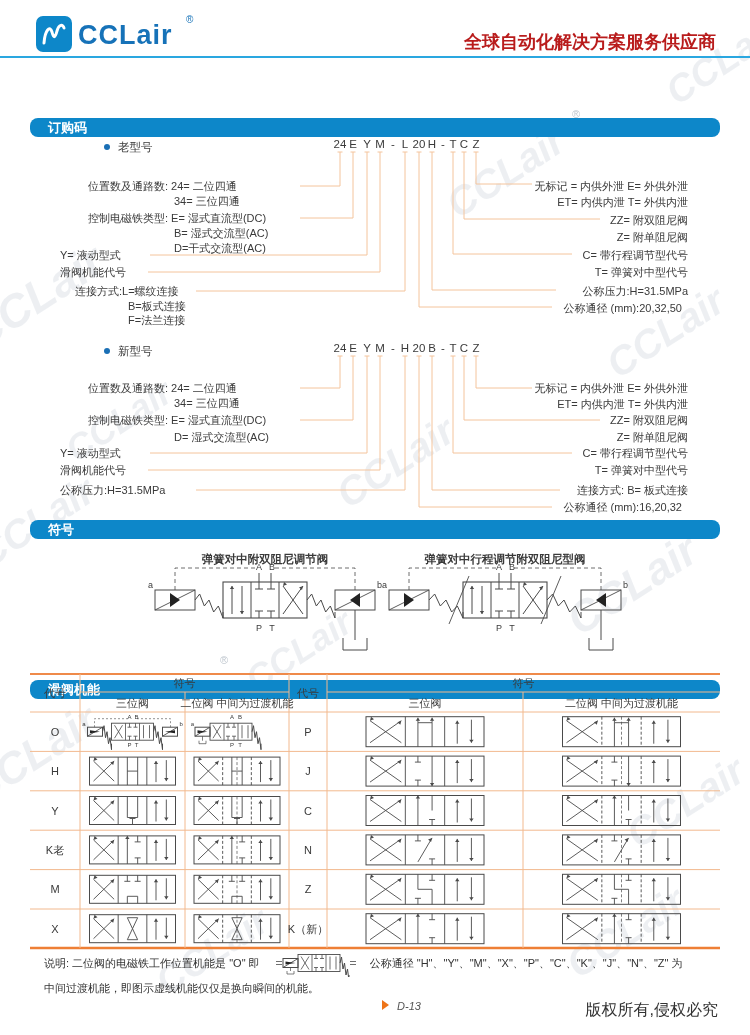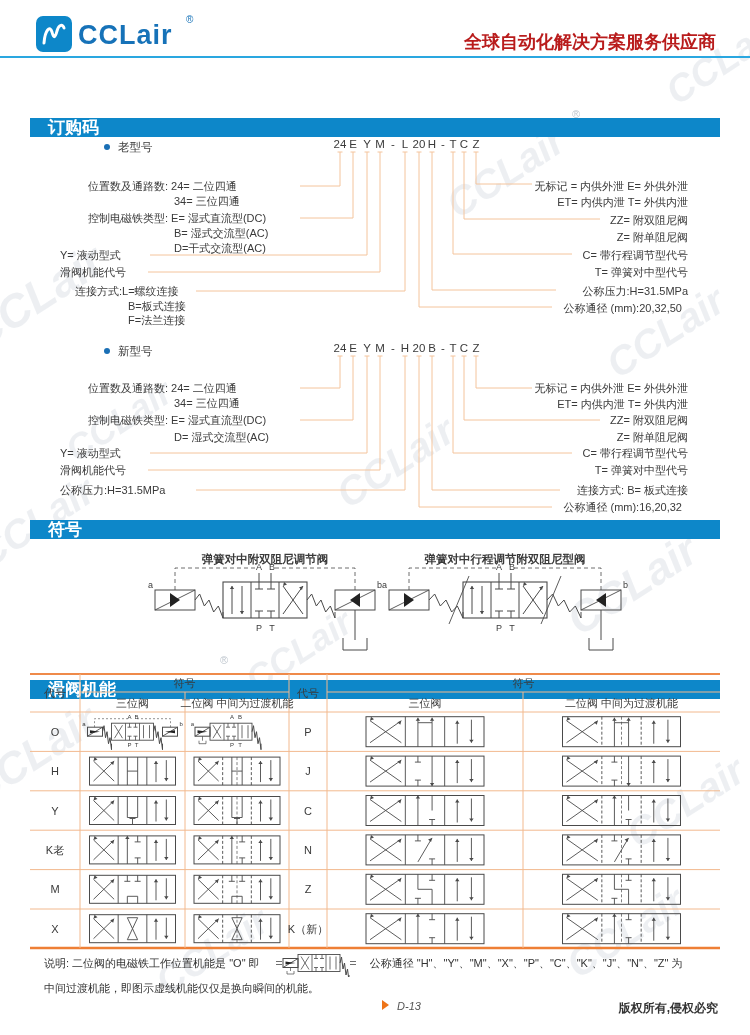--- a/index.html
+++ b/index.html
@@ -7,32 +7,32 @@
         font-family:"Liberation Sans","DejaVu Sans",sans-serif;color:#3a3a3a;}
   
   .hdr{position:absolute;left:0;top:0;width:750px;height:58px;}
   .hdr-rule{position:absolute;left:0;top:56px;width:750px;height:2px;background:#2aa7e0;}
   .logo-box{position:absolute;left:36px;top:16px;width:36px;height:36px;background:#0d87c9;border-radius:7px;}
   .brand{position:absolute;left:78px;top:20px;font-size:27px;font-weight:bold;color:#1672b8;letter-spacing:1px;}
   .brand-reg{position:absolute;left:186px;top:14px;font-size:10px;color:#1672b8;}
   .tagline{position:absolute;right:34px;top:30px;font-size:18px;font-weight:bold;color:#b91c1c;}
   
   .bar{position:absolute;left:30px;width:690px;height:19px;background:#0d87c9;color:#fff;
-       font-size:17px;font-weight:bold;line-height:19px;padding-left:18px;box-sizing:border-box;}
+       font-size:13px;font-weight:bold;line-height:19px;padding-left:18px;box-sizing:border-box;border-radius:8px;}
   
   .wm{position:absolute;color:#9aa7b8;opacity:0.17;font-weight:bold;font-style:italic;
       transform:rotate(-33deg);pointer-events:none;white-space:nowrap;}
   .wm-reg{position:absolute;color:#a8b2bd;opacity:0.75;font-size:11px;pointer-events:none;}
   svg text{fill:#3a3a3a;}
   .note{position:absolute;left:44px;top:951px;width:668px;font-size:11px;line-height:23px;color:#333;}
   .note svg{vertical-align:middle;}
   .pgmark{position:absolute;left:382px;top:1000px;font-size:11px;color:#555;font-style:italic;}
   .pgmark .tri{display:inline-block;width:0;height:0;border-left:7px solid #ee7418;
                border-top:5px solid transparent;border-bottom:5px solid transparent;margin-right:5px;}
-  .copyright{position:absolute;right:32px;top:1000px;font-size:12px;font-weight:bold;color:#333;}
+  .copyright{position:absolute;right:32px;top:1000px;font-size:16px;font-weight:normal;color:#333;}
 </style>
 </head>
 <body>
 
 <div class="page">
 
   <span class="wm" style="left:660px;top:40px;font-size:38px;">CCLair</span>
   <span class="wm" style="left:440px;top:150px;font-size:40px;">CCLair</span>
   <span class="wm" style="left:-40px;top:270px;font-size:46px;">CCLair</span>
   <span class="wm" style="left:600px;top:310px;font-size:40px;">CCLair</span>

